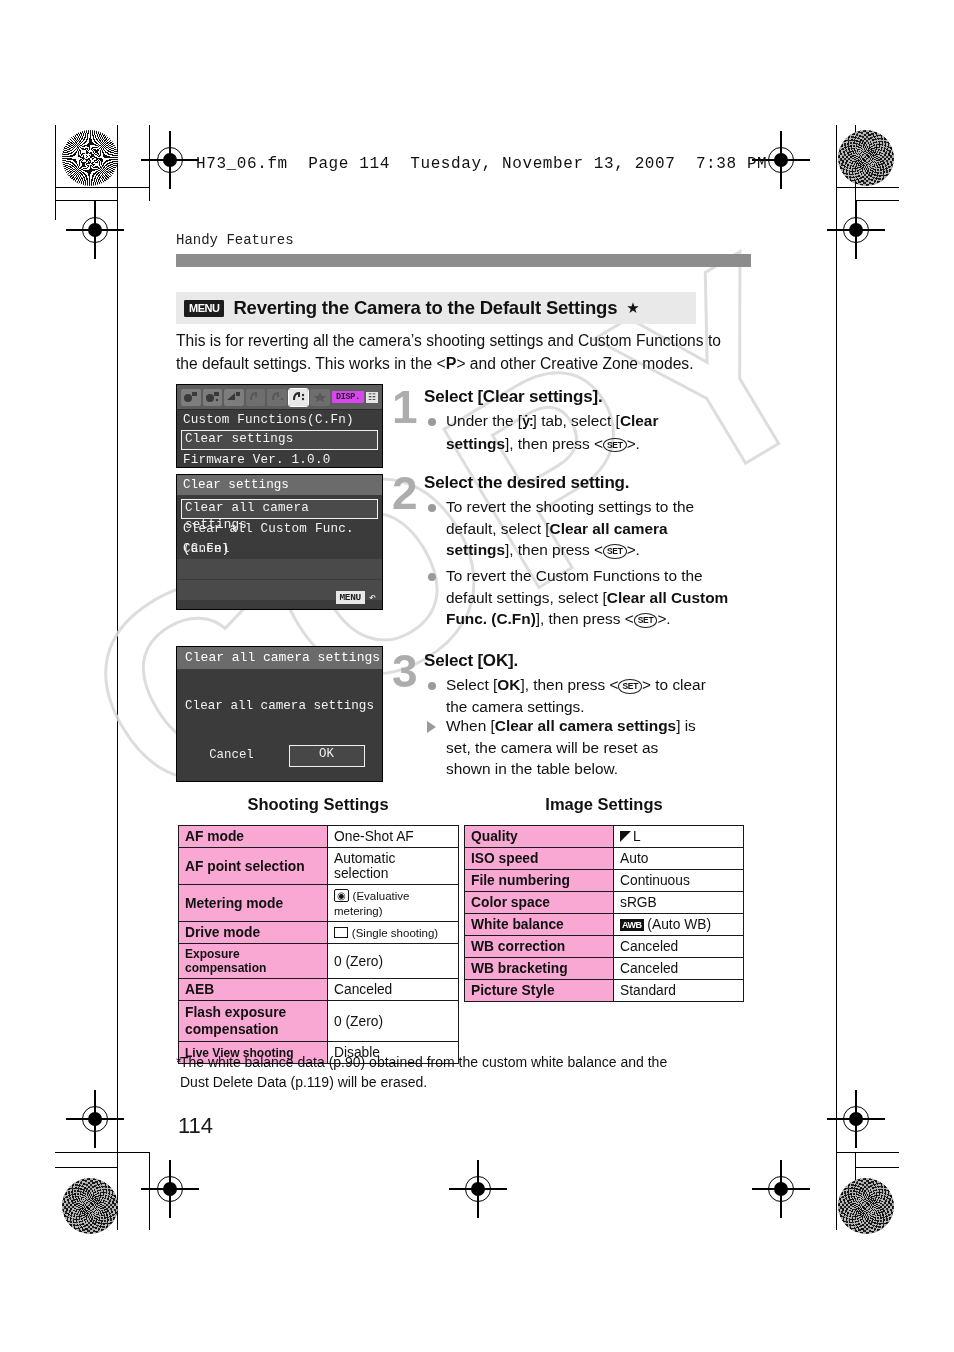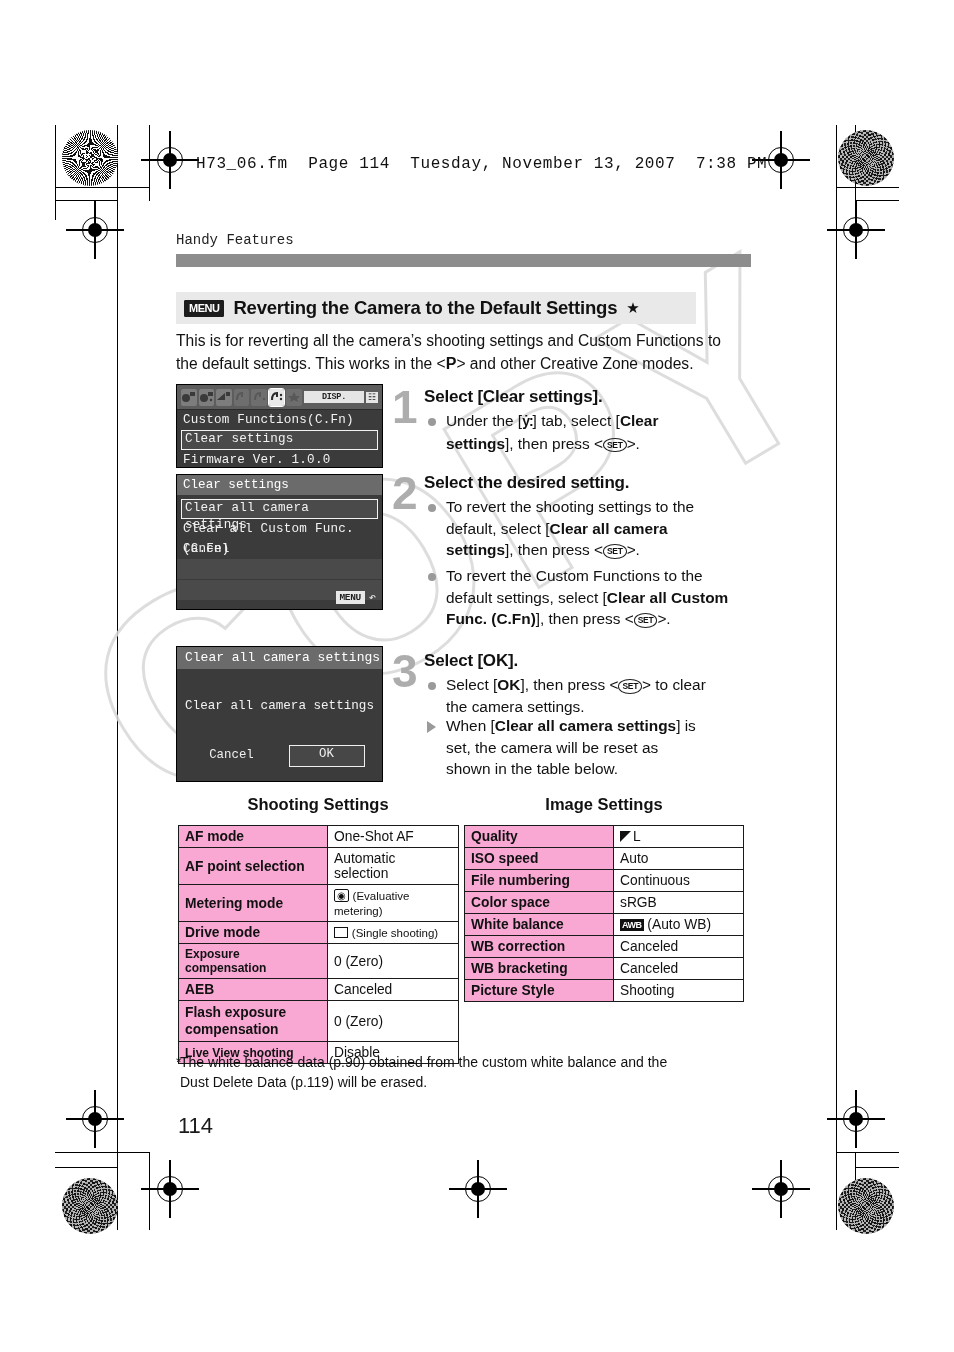--- a/index.html
+++ b/index.html
@@ -53,21 +53,21 @@
   #lcd3{left:176px;top:646px;width:207px;height:136px;}
 
   .tabbar{height:24px;background:#5d5d5d;display:flex;align-items:center;padding:0 4px;gap:2px;
           border-bottom:1px solid #2a2a2a;}
   .tabicon{width:20px;height:17px;border-radius:2px;background:#7d7d7d;position:relative;
            display:flex;align-items:center;justify-content:center;font-size:11px;color:#3a3a3a;}
   .tabicon.dim{background:#6e6e6e;color:#585858;}
   .tabicon.active{background:#e8e8e8;color:#2a2a2a;outline:1.5px solid #fff;}
   .tabicon svg{display:block;}
   .disp{margin-left:auto;display:flex;align-items:center;gap:2px;}
-  .disp .lbl{background:#e5e5e5;color:#222;font-size:8.5px;font-weight:bold;padding:1px 18px;letter-spacing:-.3px;}
+  .disp .lbl{background:#d946ef;color:#222;font-size:8.5px;font-weight:bold;padding:1px 4px;letter-spacing:-.3px;}
   .disp .grid{background:#e6e6e6;color:#222;font-size:9px;padding:0 2px;}
 
   .lcdrow{height:20px;line-height:20px;padding-left:6px;font-size:12.6px;letter-spacing:.2px;
           box-sizing:border-box;}
   .lcdrow.sel{border:1.5px solid #f2f2f2;background:#4a4a4a;margin:0 4px;height:20px;line-height:17px;padding-left:3px;}
   .lcd-title{height:20px;line-height:20px;padding-left:6px;font-size:12.6px;background:#6b6b6b;color:#fff;}
   .lcd-blankrow{height:20px;background:#4a4a4a;border-bottom:1px solid #3b3b3b;}
   .lcd-foot{position:absolute;right:6px;bottom:4px;display:flex;align-items:center;gap:4px;}
   .menu-pill{background:#e8e8e8;color:#1d1d1d;font-size:9.5px;font-weight:bold;padding:1px 4px;letter-spacing:-.4px;}
   .back-arrow{color:#e8e8e8;font-size:12px;}
@@ -395,21 +395,21 @@
   <tr>
         <td class="k">WB correction</td>
         <td class="v">Canceled</td>
       </tr>
   <tr>
         <td class="k">WB bracketing</td>
         <td class="v">Canceled</td>
       </tr>
   <tr>
         <td class="k">Picture Style</td>
-        <td class="v">Shooting</td>
+        <td class="v">Standard</td>
       </tr>
 </tbody>
   </table>
 
 <div class="footnote">
   <span class="st">*</span>
   <div class="ft">The white balance data (p.90) obtained from the custom white balance and the</div>
   <div class="ft">Dust Delete Data (p.119) will be erased.</div>
 </div>
 <div class="pageno">114</div>

